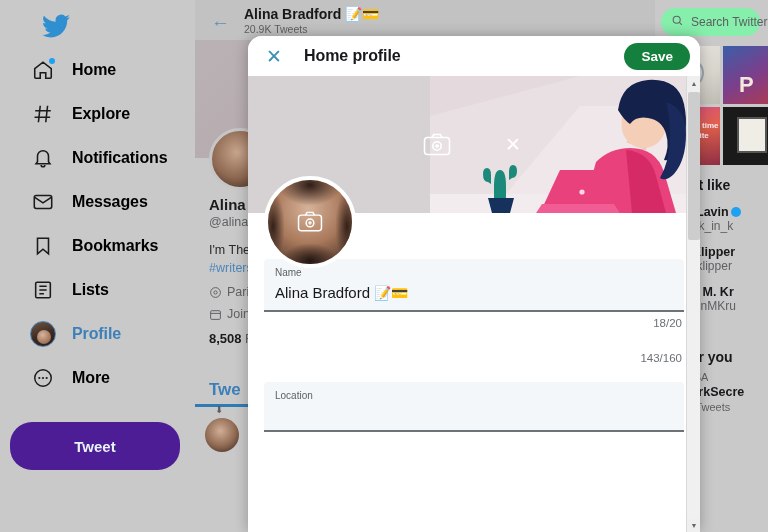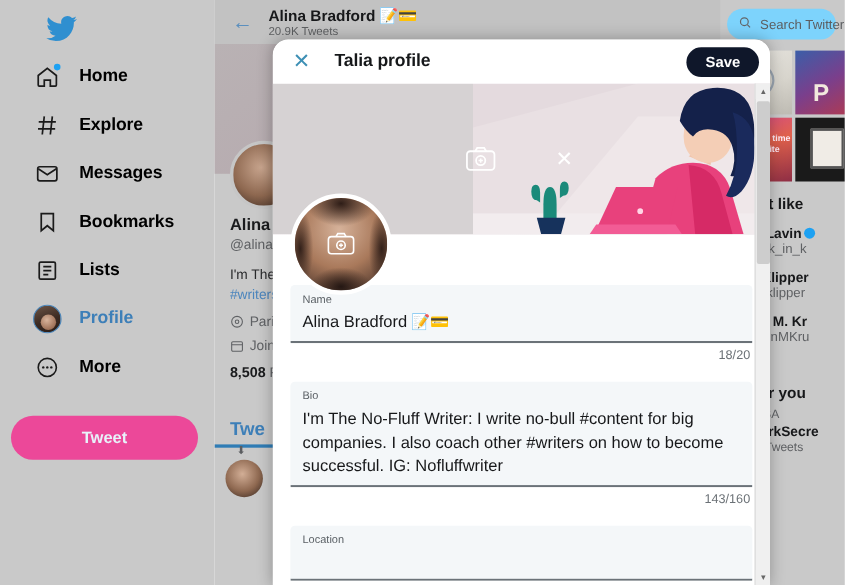--- a/index.html
+++ b/index.html
@@ -49,23 +49,23 @@
     background: linear-gradient(160deg,#6e5546 0%,#3b2a22 55%,#2a1d18 100%);
     overflow: hidden; position: relative;
   }
   .nav-avatar::after {
     content:''; position:absolute; left:6px; top:8px;
     width:14px; height:14px; border-radius:50%;
     background: radial-gradient(circle at 40% 35%, #d9b49c 0%, #9e7158 70%, #4a342a 100%);
   }
   .tweet-btn {
     margin: 22px 0 0 10px;
-    width: 170px; height: 40px;
+    width: 170px; height: 48px;
     border-radius: 22px;
-    background: #ec4899;
+    background: #4c1d95;
     color: #e8f2fa;
     font-size: 15px; font-weight: bold;
     display: flex; align-items: center; justify-content: center;
     border: none; cursor: pointer;
     font-family: "Liberation Sans", sans-serif;
   }
   .home-dot {
     position: absolute; right: 1px; top: 1px;
     width: 6px; height: 6px; border-radius: 50%;
     background: #1da1f2;
@@ -150,21 +150,21 @@
 
   
   .rightbar {
     position: absolute; left: 655px; top: 0;
     width: 113px; height: 532px;
     background: #c9c9c9;
   }
   .search-box {
     margin: 8px 8px 0 6px;
     height: 28px; border-radius: 16px;
-    background: #7dd3fc;
+    background: #86efac;
     display: flex; align-items: center; gap: 7px;
     padding: 0 10px;
   }
   .search-ico { color: #636568; font-size: 13px; }
   .search-ph { font-size: 12px; color: #5c5e61; white-space: nowrap; }
 
   .photo-grid {
     margin: 10px 0 0 9px;
     width: 120px;
     display: grid; grid-template-columns: 56px 56px;
@@ -215,21 +215,21 @@
     width: 24px; height: 24px;
     display: flex; align-items: center; justify-content: center;
     color: #3e90b5; font-size: 19px; cursor: pointer;
   }
   .modal-title {
     font-size: 16px; font-weight: bold; color: #16181a;
     margin-left: 18px; letter-spacing: -.1px;
   }
   .save-btn {
     margin-left: auto;
-    background: #0f172a; color: #fff;
+    background: #15803d; color: #fff;
     border: none; cursor: pointer;
     font-family: "Liberation Sans", sans-serif;
     font-size: 13.5px; font-weight: bold;
     padding: 6px 17px; border-radius: 18px;
   }
 
   .modal-scroll {
     position: relative;
     height: 456px;
     overflow: hidden;
@@ -355,20 +355,29 @@
 
     <div class="nav-item">
       <span class="nav-icon">
         <svg viewBox="0 0 24 24" width="22" height="22" fill="none" stroke="#1b1b1b" stroke-width="1.7">
             <path d="M9 3 7 21M17 3l-2 18M3.5 8.5h17M2.8 15.5h17"></path>
           </svg>
       </span>
       <span class="nav-label">Explore</span>
     </div>
 
+    <div class="nav-item">
+      <span class="nav-icon">
+        <svg viewBox="0 0 24 24" width="22" height="22" fill="none" stroke="#1b1b1b" stroke-width="1.7">
+            <path d="M18 16V10a6 6 0 1 0-12 0v6l-1.6 2.2h15.2z"></path>
+            <path d="M10 19.5a2 2 0 0 0 4 0"></path>
+          </svg>
+      </span>
+      <span class="nav-label">Notifications</span>
+    </div>
 
     <div class="nav-item">
       <span class="nav-icon">
         <svg viewBox="0 0 24 24" width="22" height="22" fill="none" stroke="#1b1b1b" stroke-width="1.7">
             <rect x="2.5" y="5" width="19" height="14" rx="2"></rect>
             <path d="m3 7 9 6 9-6"></path>
           </svg>
       </span>
       <span class="nav-label">Messages</span>
     </div>
@@ -514,21 +523,21 @@
     <div class="rb-heading">ds for you</div>
     <div class="rb-trend-sub">g in USA</div>
     <div class="rb-trend-title">iesDarkSecre</div>
     <div class="rb-trend-cnt">8,100 Tweets</div>
   </div>
 
   <div class="modal">
 
     <div class="modal-header">
       <span class="close-x">✕</span>
-      <span class="modal-title">Talia profile</span>
+      <span class="modal-title">Home profile</span>
       <button class="save-btn">Save</button>
     </div>
 
     <div class="modal-scroll">
       <div class="modal-inner">
 
         <div class="banner">
           <div class="banner-left-dim"></div>
           <svg class="banner-art" viewBox="0 0 270 137" preserveAspectRatio="none">
             <rect x="0" y="0" width="270" height="137" fill="#e4dade"></rect>
@@ -587,24 +596,20 @@
             <div class="field-label">Name</div>
             <div class="field-value">
               <span>Alina Bradford</span>
               <span class="emoji">📝💳</span>
             </div>
           </div>
           <div class="counter">18/20</div>
 
           <div class="field-gap"></div>
 
-          <div class="field">
-            <div class="field-label">Bio</div>
-            <div class="field-value">I'm The No-Fluff Writer: I write no-bull #content for big companies. I also coach other #writers on how to become successful. IG: Nofluffwriter</div>
-          </div>
           <div class="counter">143/160</div>
 
           <div class="field-gap"></div>
 
           <div class="field">
             <div class="field-label">Location</div>
             <div class="field-value placeholder"></div>
           </div>
 
         </div>

